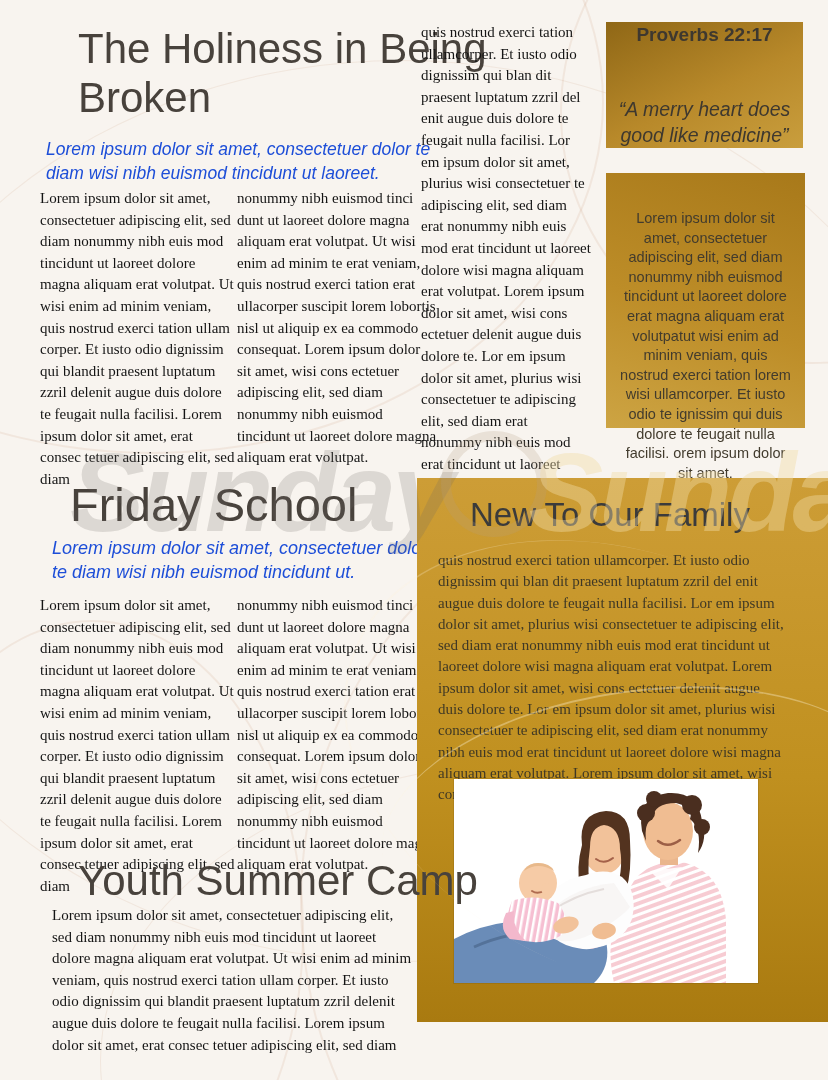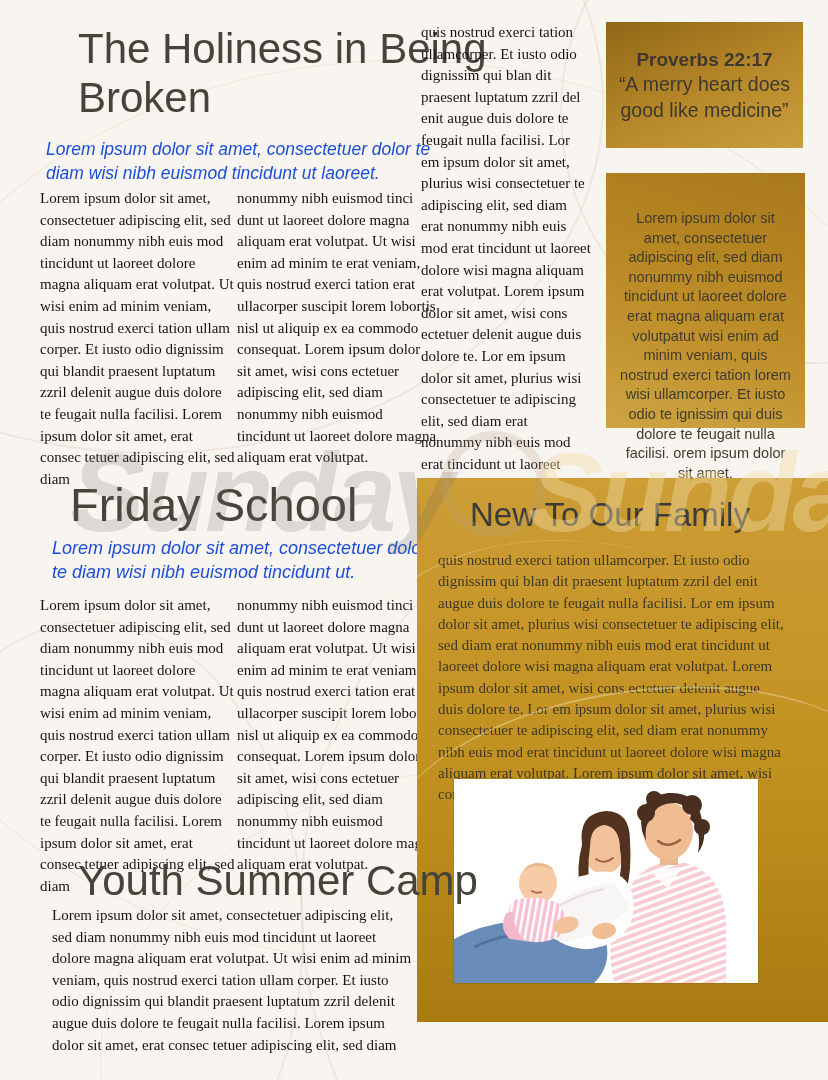--- a/index.html
+++ b/index.html
@@ -28,25 +28,25 @@
   .bodycol{font-family:"Liberation Serif",serif;font-size:15px;line-height:21.6px;color:#141414;}
 
   .col1a{left:40px;top:188px;width:196px;}
   .col2a{left:237px;top:188px;width:200px;}
   .col3a{left:421px;top:22px;width:170px;}
 
   
   .verse-box{
     left:606px;top:22px;width:197px;height:126px;
     background:linear-gradient(155deg,#8f6716 0%,#b8892a 55%,#c99e3d 100%);
-    display:flex;flex-direction:column;justify-content:center;text-align:center;
+    display:flex;flex-direction:column;justify-content:space-between;text-align:center;
     color:#3e382f;padding:0 6px;box-sizing:border-box;
   }
   .verse-ref{font-weight:700;font-size:19px;line-height:1.35;}
-  .verse-quote{font-size:19.5px;line-height:1.3;}
+  .verse-quote{font-style:italic;font-size:19.5px;line-height:1.3;}
 
   
   .sidebar-box{
     left:606px;top:173px;width:199px;height:255px;
     background:linear-gradient(197deg,#a8791a 0%,#bd8d28 55%,#cda443 100%);
     box-sizing:border-box;padding:36px 12px 0 12px;
   }
   .sidebar-text{font-size:14.5px;line-height:19.6px;text-align:center;color:#423b2d;}
 
   

